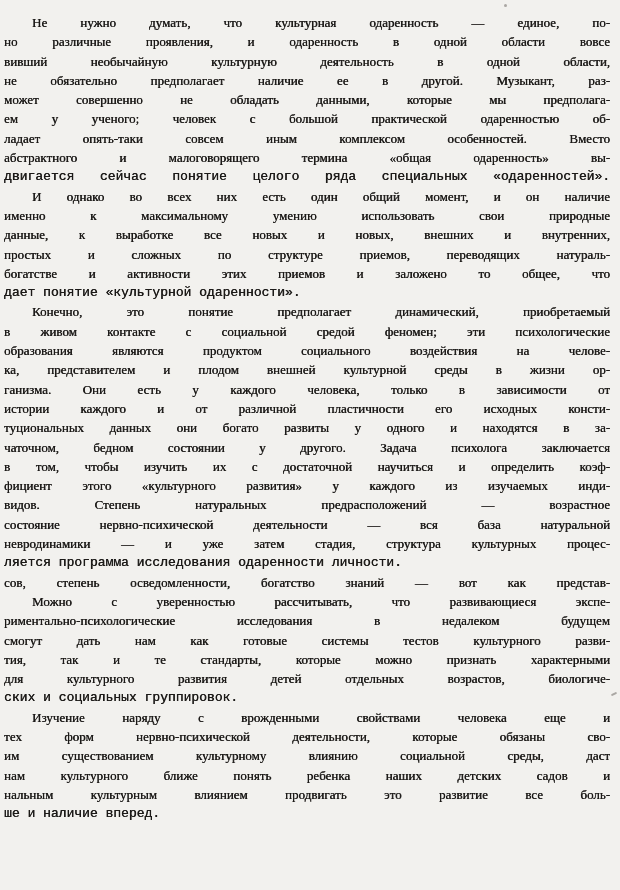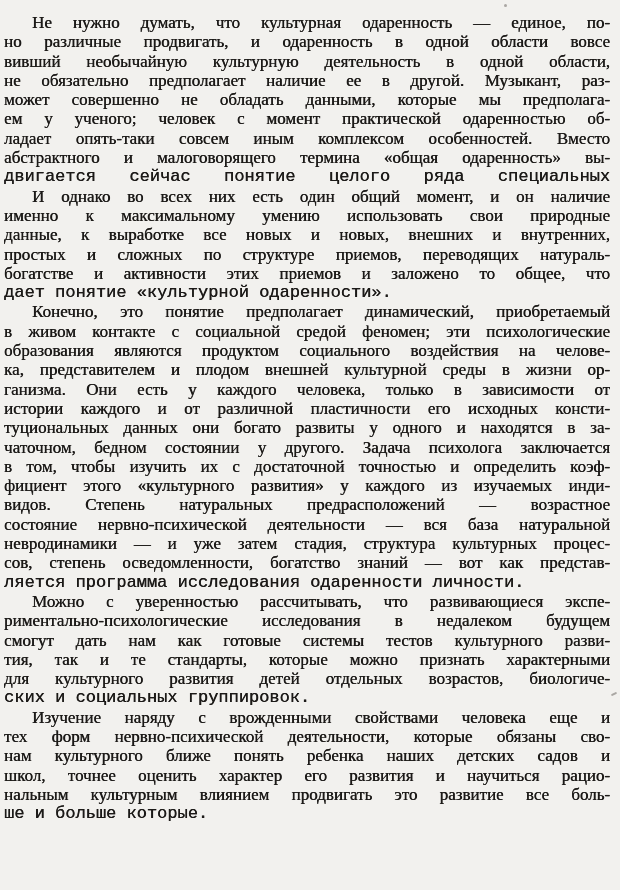--- a/index.html
+++ b/index.html
@@ -12,21 +12,21 @@
     position: relative;
     width: 620px; height: 890px;
     background: #f2f1ee;
     overflow: hidden;
   }
   .text-block {
     position: absolute;
     left: 4px; top: 13px;
     width: 606px;
     color: #1c1a18;
-    font-size: 17px;
+    font-size: 13px;
     line-height: 19.3px;
     text-shadow: 0.35px 0 0 currentColor; 
   }
   .paragraph { margin: 0; }
   .line {
     text-align: justify;
     text-align-last: justify;
     white-space: normal;
     height: 19.3px;
     overflow: hidden;
@@ -42,25 +42,25 @@
   .speck.dot { left: 504px; top: 4px; width: 3px; height: 3px; border-radius: 50%; }
   .speck.mark { left: 611px; top: 693px; width: 6px; height: 2px; transform: rotate(-25deg); border-radius: 1px; }
 </style>
 </head>
 <body>
 
 <div class="page">
   <div class="text-block">
       <div class="paragraph">
         <div class="line first">Не нужно думать, что культурная одаренность — единое, по-</div>
-        <div class="line">но различные продвигать, и одаренность в одной области вовсе</div>
+        <div class="line">но различные проявления, и одаренность в одной области вовсе</div>
         <div class="line">вивший необычайную культурную деятельность в одной области,</div>
         <div class="line">не обязательно предполагает наличие ее в другой. Музыкант, раз-</div>
         <div class="line">может совершенно не обладать данными, которые мы предполага-</div>
-        <div class="line">ем у ученого; человек с момент практической одаренностью об-</div>
+        <div class="line">ем у ученого; человек с большой практической одаренностью об-</div>
         <div class="line">ладает опять-таки совсем иным комплексом особенностей. Вместо</div>
         <div class="line">абстрактного и малоговорящего термина «общая одаренность» вы-</div>
         <div class="line last full">двигается сейчас понятие целого ряда специальных «одаренностей».</div>
       </div>
       <div class="paragraph">
         <div class="line first">И однако во всех них есть один общий момент, и он наличие</div>
         <div class="line">именно к максимальному умению использовать свои природные</div>
         <div class="line">данные, к выработке все новых и новых, внешних и внутренних,</div>
         <div class="line">простых и сложных по структуре приемов, переводящих натураль-</div>
         <div class="line">богатстве и активности этих приемов и заложено то общее, что</div>
@@ -68,40 +68,40 @@
       </div>
       <div class="paragraph">
         <div class="line first">Конечно, это понятие предполагает динамический, приобретаемый</div>
         <div class="line">в живом контакте с социальной средой феномен; эти психологические</div>
         <div class="line">образования являются продуктом социального воздействия на челове-</div>
         <div class="line">ка, представителем и плодом внешней культурной среды в жизни ор-</div>
         <div class="line">ганизма. Они есть у каждого человека, только в зависимости от</div>
         <div class="line">истории каждого и от различной пластичности его исходных консти-</div>
         <div class="line">туциональных данных они богато развиты у одного и находятся в за-</div>
         <div class="line">чаточном, бедном состоянии у другого. Задача психолога заключается</div>
-        <div class="line">в том, чтобы изучить их с достаточной точностью и определить коэф-</div>
+        <div class="line">в том, чтобы изучить их с достаточной научиться и определить коэф-</div>
         <div class="line">фициент этого «культурного развития» у каждого из изучаемых инди-</div>
         <div class="line">видов. Степень натуральных предрасположений — возрастное</div>
         <div class="line">состояние нервно-психической деятельности — вся база натуральной</div>
         <div class="line">невродинамики — и уже затем стадия, структура культурных процес-</div>
+        <div class="line last">ляется программа исследования одаренности личности.</div>
         <div class="line">сов, степень осведомленности, богатство знаний — вот как представ-</div>
-        <div class="line last">ляется программа исследования одаренности личности.</div>
       </div>
       <div class="paragraph">
         <div class="line first">Можно с уверенностью рассчитывать, что развивающиеся экспе-</div>
         <div class="line">риментально-психологические исследования в недалеком будущем</div>
         <div class="line">смогут дать нам как готовые системы тестов культурного разви-</div>
         <div class="line">тия, так и те стандарты, которые можно признать характерными</div>
         <div class="line">для культурного развития детей отдельных возрастов, биологиче-</div>
         <div class="line last">ских и социальных группировок.</div>
       </div>
       <div class="paragraph">
         <div class="line first">Изучение наряду с врожденными свойствами человека еще и</div>
         <div class="line">тех форм нервно-психической деятельности, которые обязаны сво-</div>
+        <div class="line">им существованием культурному влиянию социальной среды, даст</div>
         <div class="line">нам культурного ближе понять ребенка наших детских садов и</div>
-        <div class="line">школ, точнее оценить характер его развития и научиться рацио-</div>
         <div class="line">нальным культурным влиянием продвигать это развитие все боль-</div>
-        <div class="line last">ше и больше которые.</div>
+        <div class="line last">ше и наличие вперед.</div>
       </div>
     </div>
   <div class="speck dot"></div>
   <div class="speck mark"></div>
 </div>
 
 </body></html>

